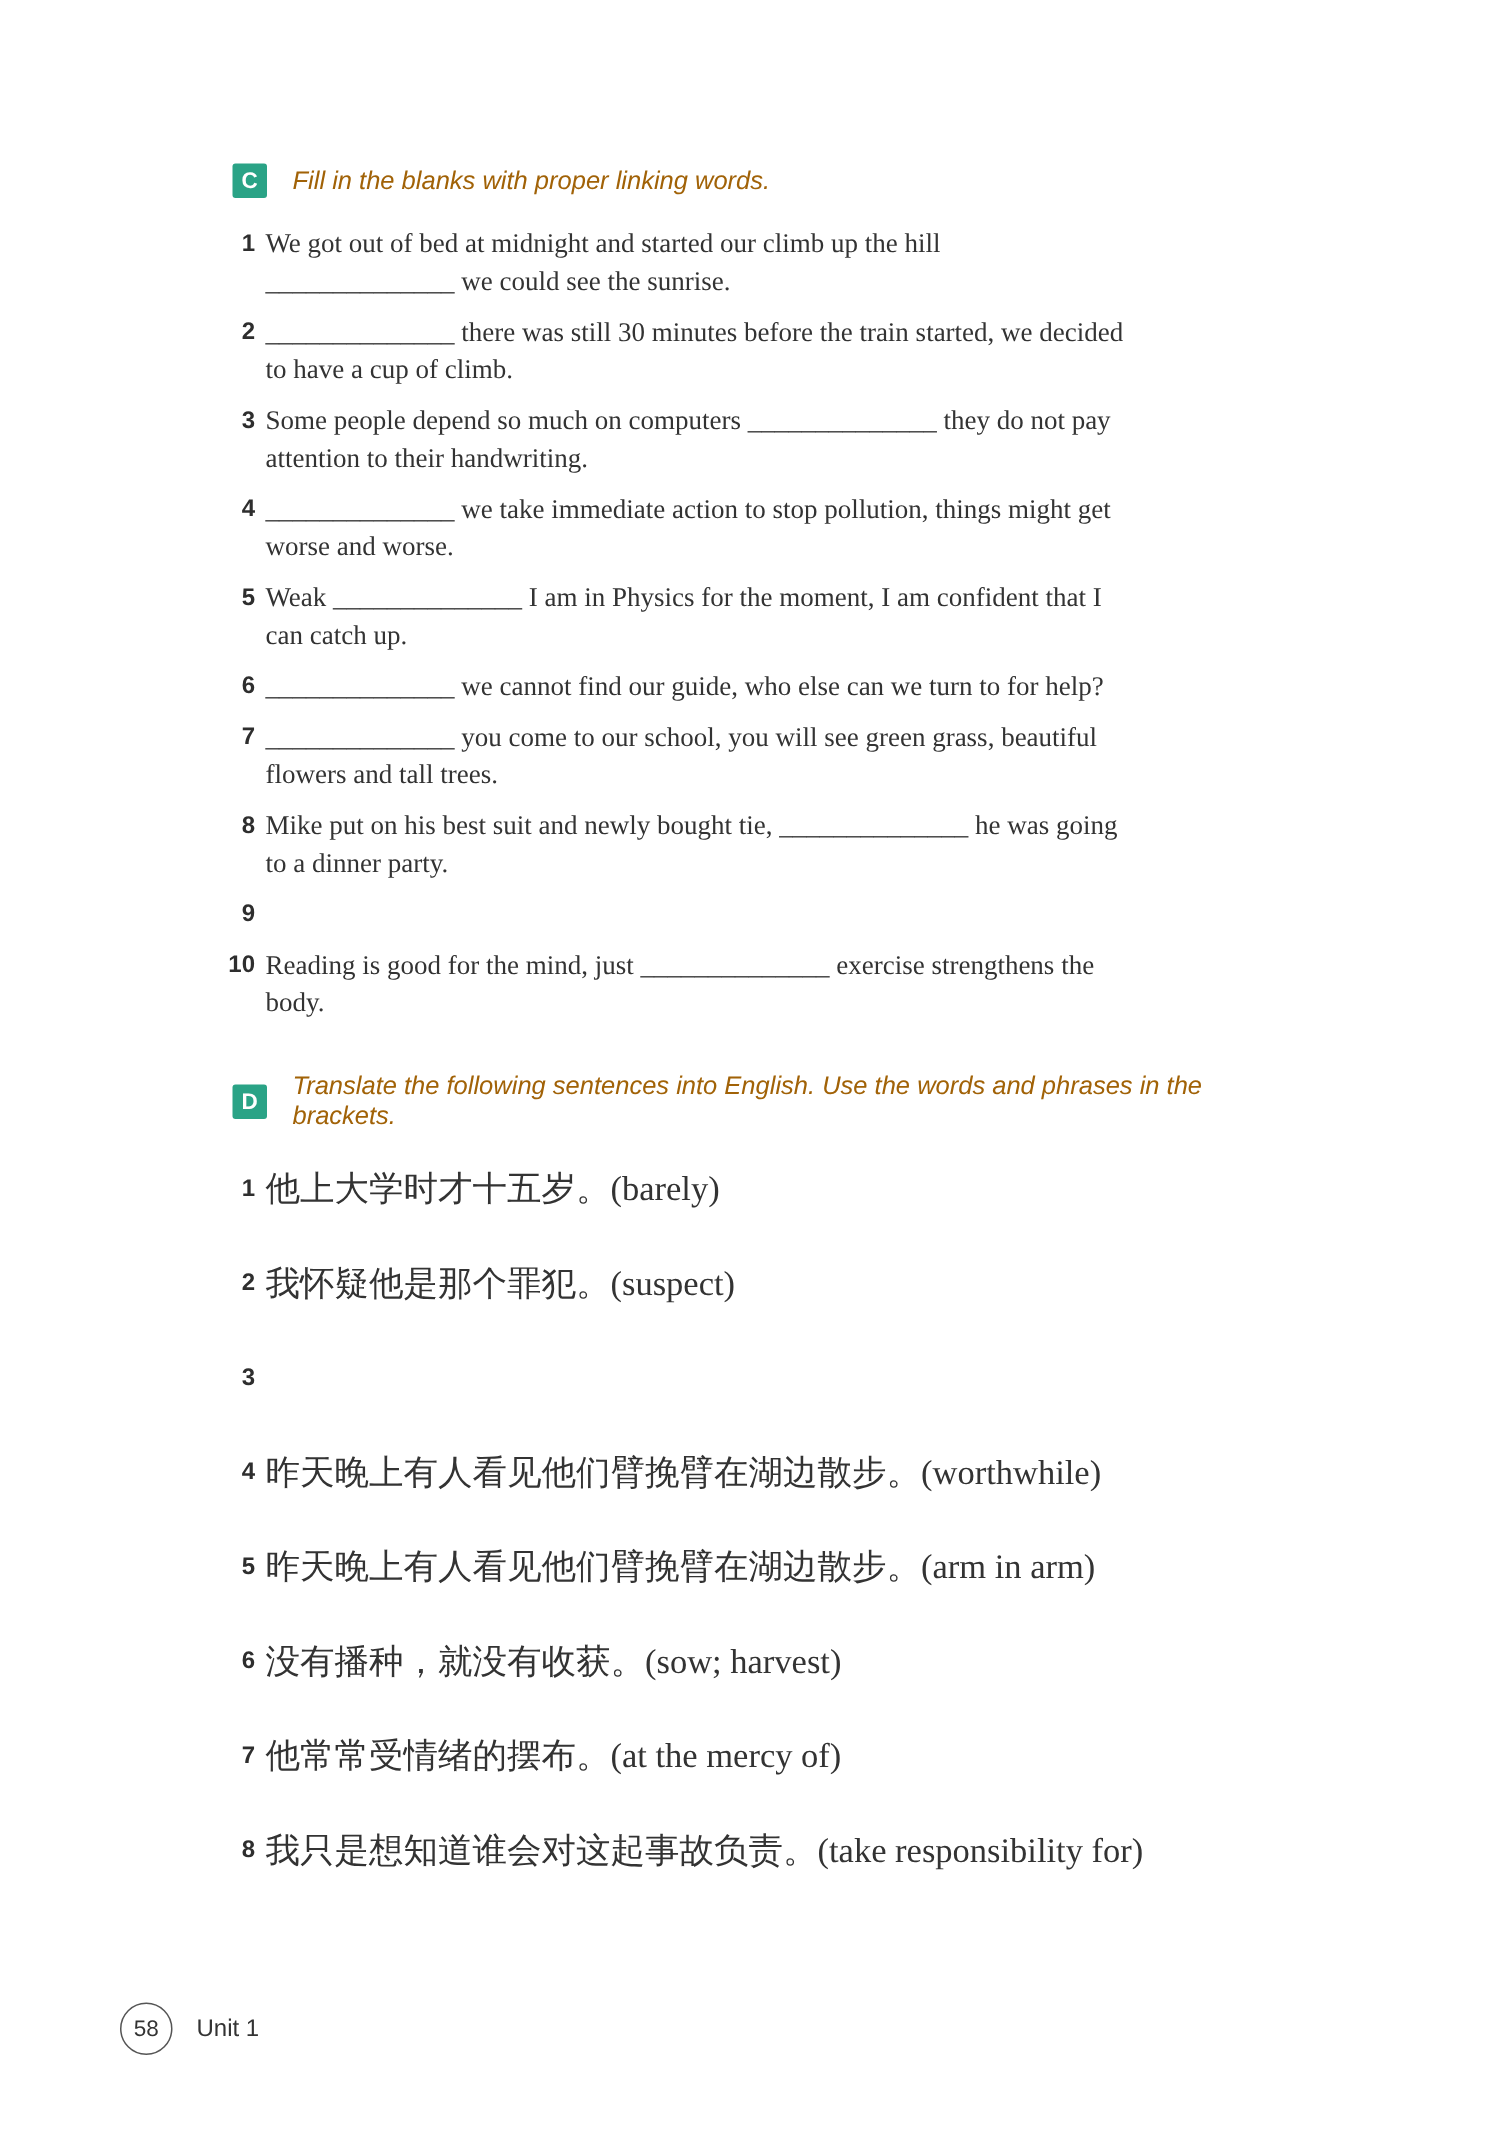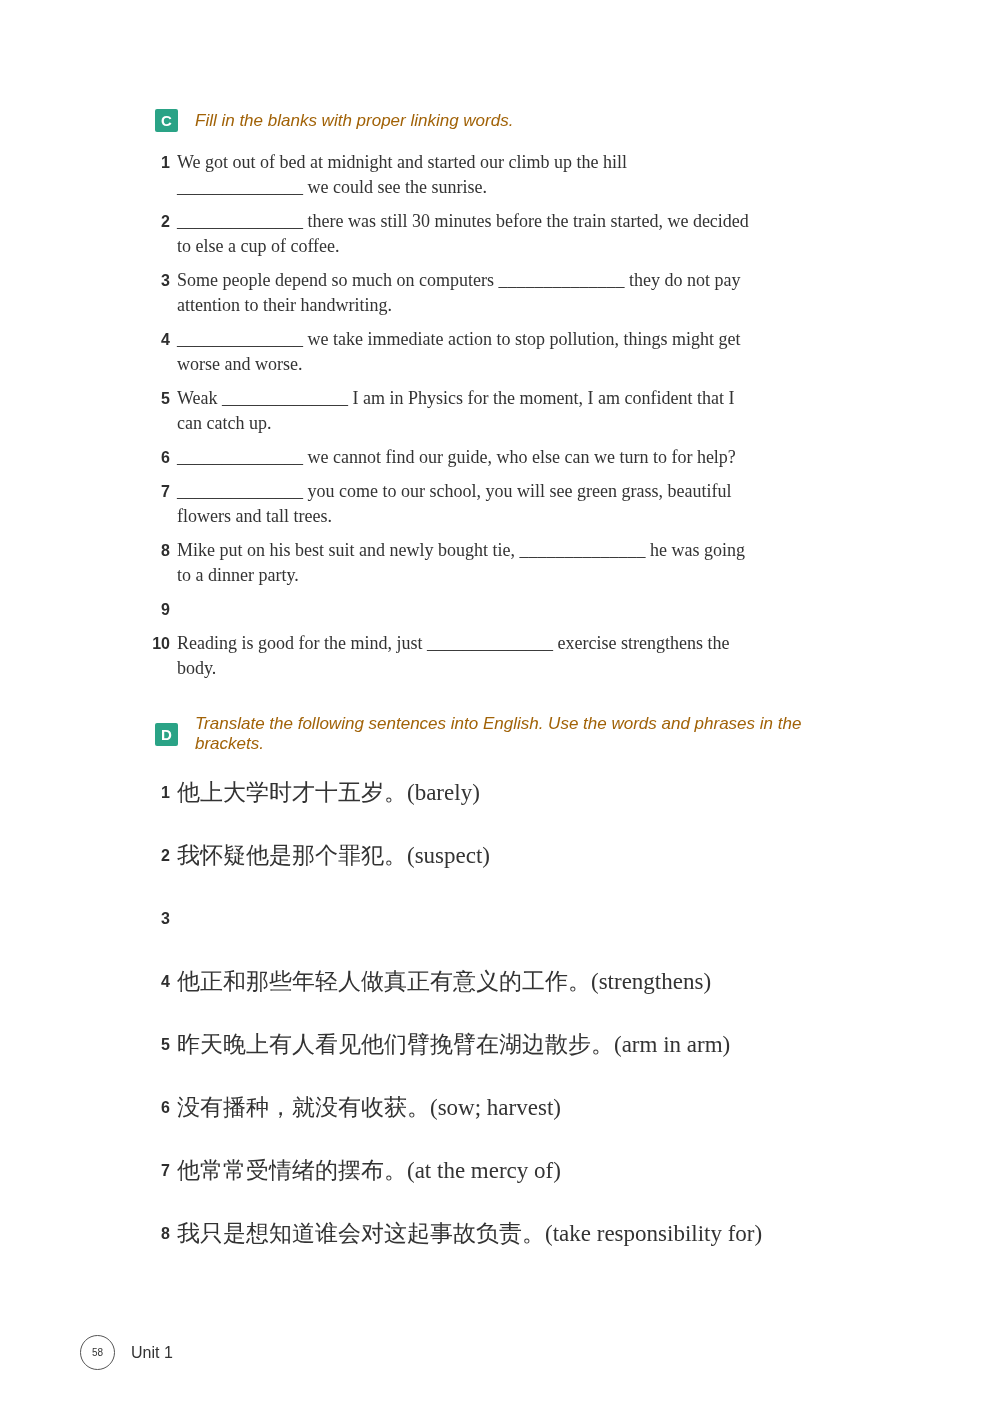--- a/index.html
+++ b/index.html
@@ -92,21 +92,21 @@
   }
   .page-circle {
     display: flex;
     align-items: center;
     justify-content: center;
     width: 33px;
     height: 33px;
     border: 1.5px solid #555555;
     border-radius: 50%;
     font-family: "Liberation Sans", sans-serif;
-    font-size: 10px;
+    font-size: 15px;
     color: #333333;
     text-align: right;
   }
   .unit-label {
     margin-left: 16px;
     font-family: "Liberation Sans", sans-serif;
     font-size: 16px;
     color: #333333;
   }
 </style>
@@ -126,21 +126,21 @@
           <span class="num">1</span>
           <div class="text">
             <div class="line">We got out of bed at midnight and started our climb up the hill</div>
             <div class="line">______________ we could see the sunrise.</div>
           </div>
         </li>
         <li class="item">
           <span class="num">2</span>
           <div class="text">
             <div class="line">______________ there was still 30 minutes before the train started, we decided</div>
-            <div class="line">to else a cup of coffee.</div>
+            <div class="line">to have a cup of climb.</div>
           </div>
         </li>
         <li class="item">
           <span class="num">3</span>
           <div class="text">
             <div class="line">Some people depend so much on computers ______________ they do not pay</div>
             <div class="line">attention to their handwriting.</div>
           </div>
         </li>
         <li class="item">
@@ -207,21 +207,21 @@
           <div class="text">
             <div class="line">我怀疑他是那个罪犯。(suspect)</div>
           </div>
         </li>
         <li class="item">
           <span class="num">3</span>
         </li>
         <li class="item">
           <span class="num">4</span>
           <div class="text">
-            <div class="line">他正和那些年轻人做真正有意义的工作。(strengthens)</div>
+            <div class="line">昨天晚上有人看见他们臂挽臂在湖边散步。(worthwhile)</div>
           </div>
         </li>
         <li class="item">
           <span class="num">5</span>
           <div class="text">
             <div class="line">昨天晚上有人看见他们臂挽臂在湖边散步。(arm in arm)</div>
           </div>
         </li>
         <li class="item">
           <span class="num">6</span>

